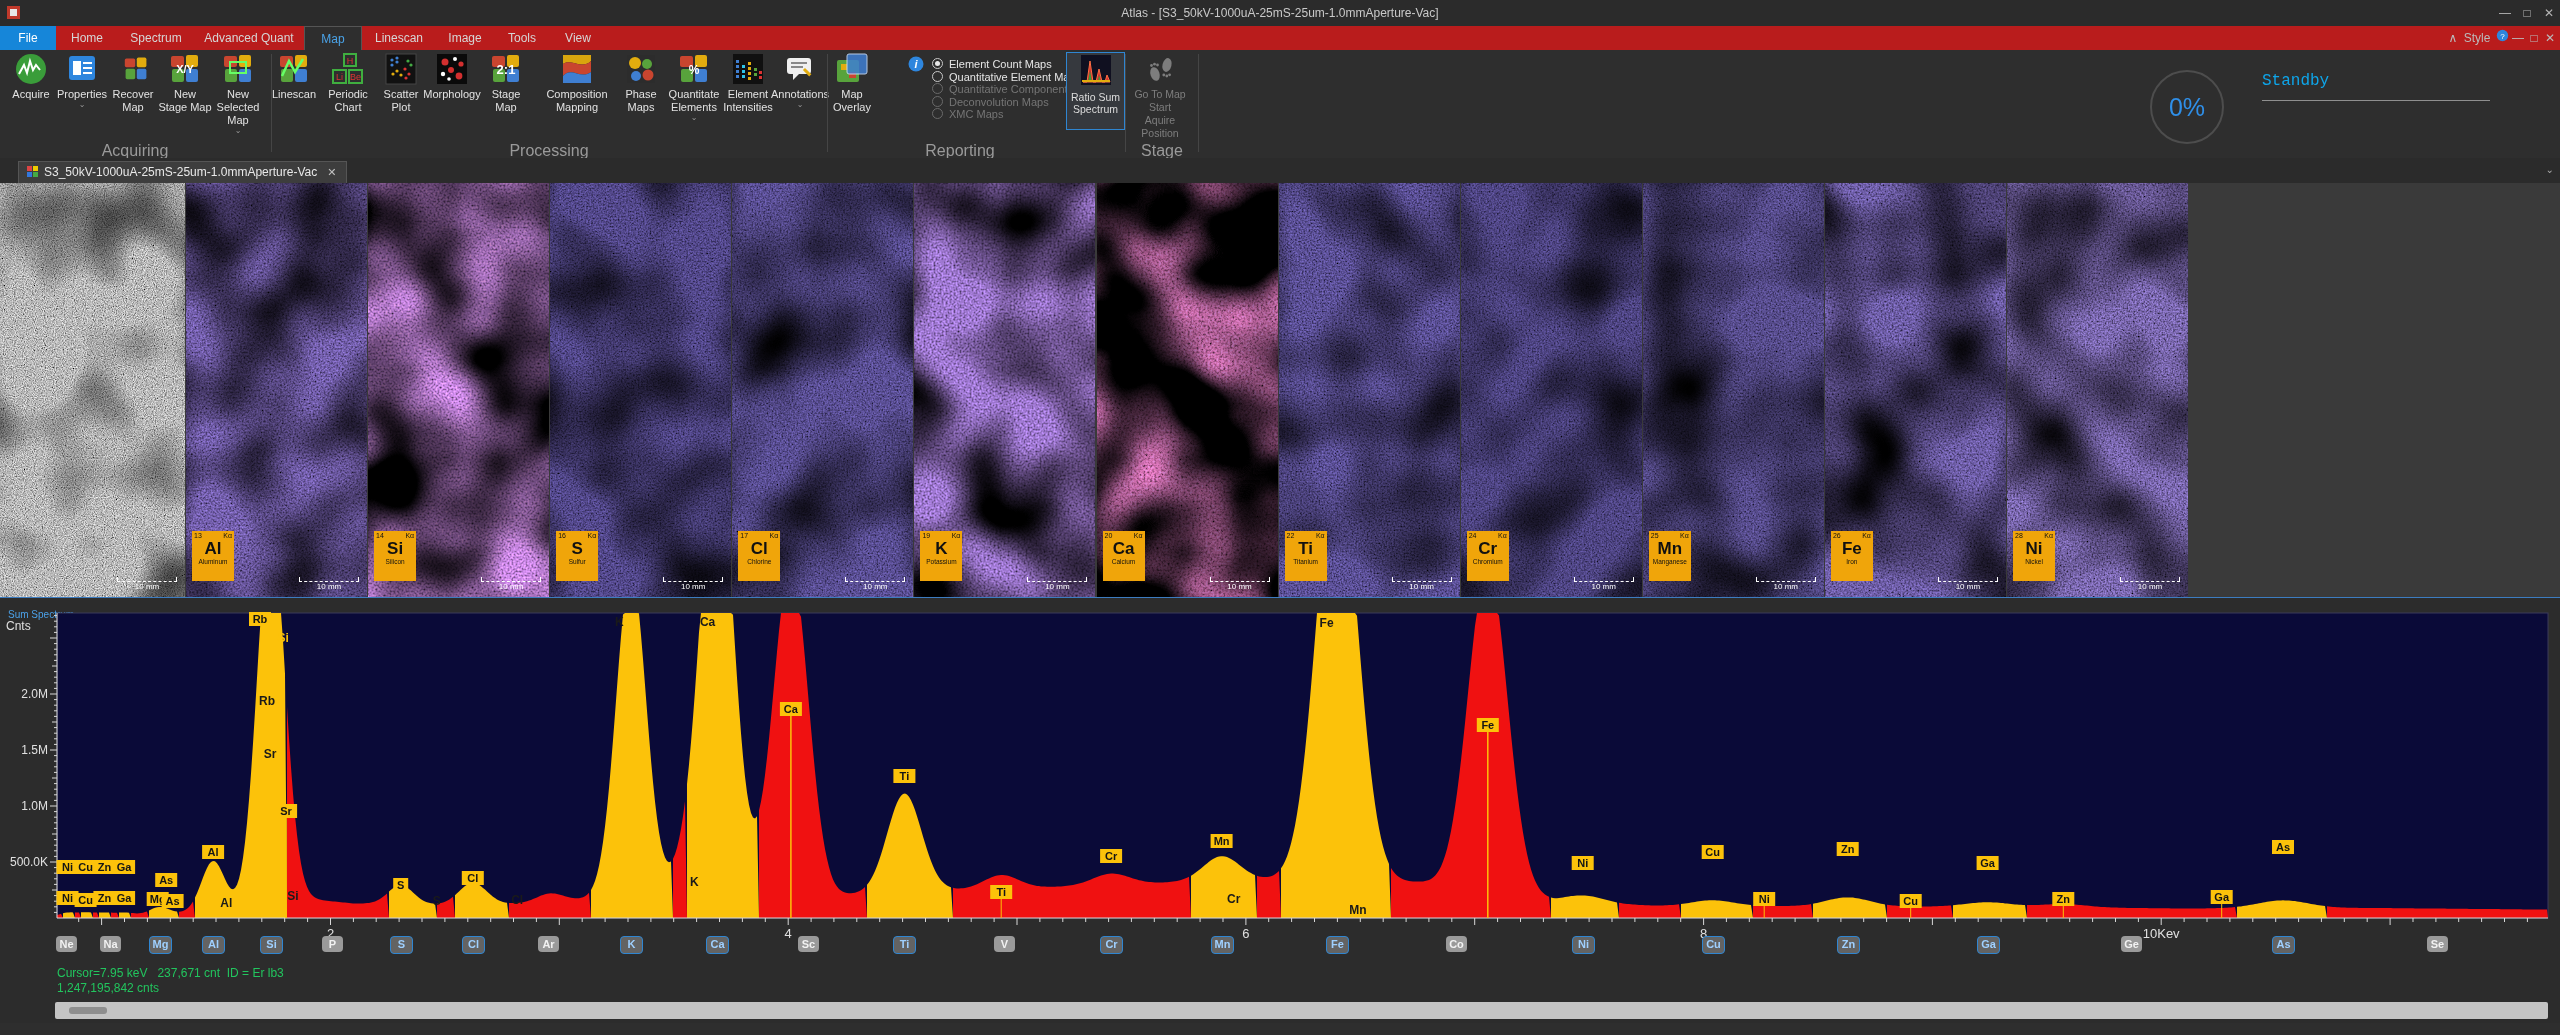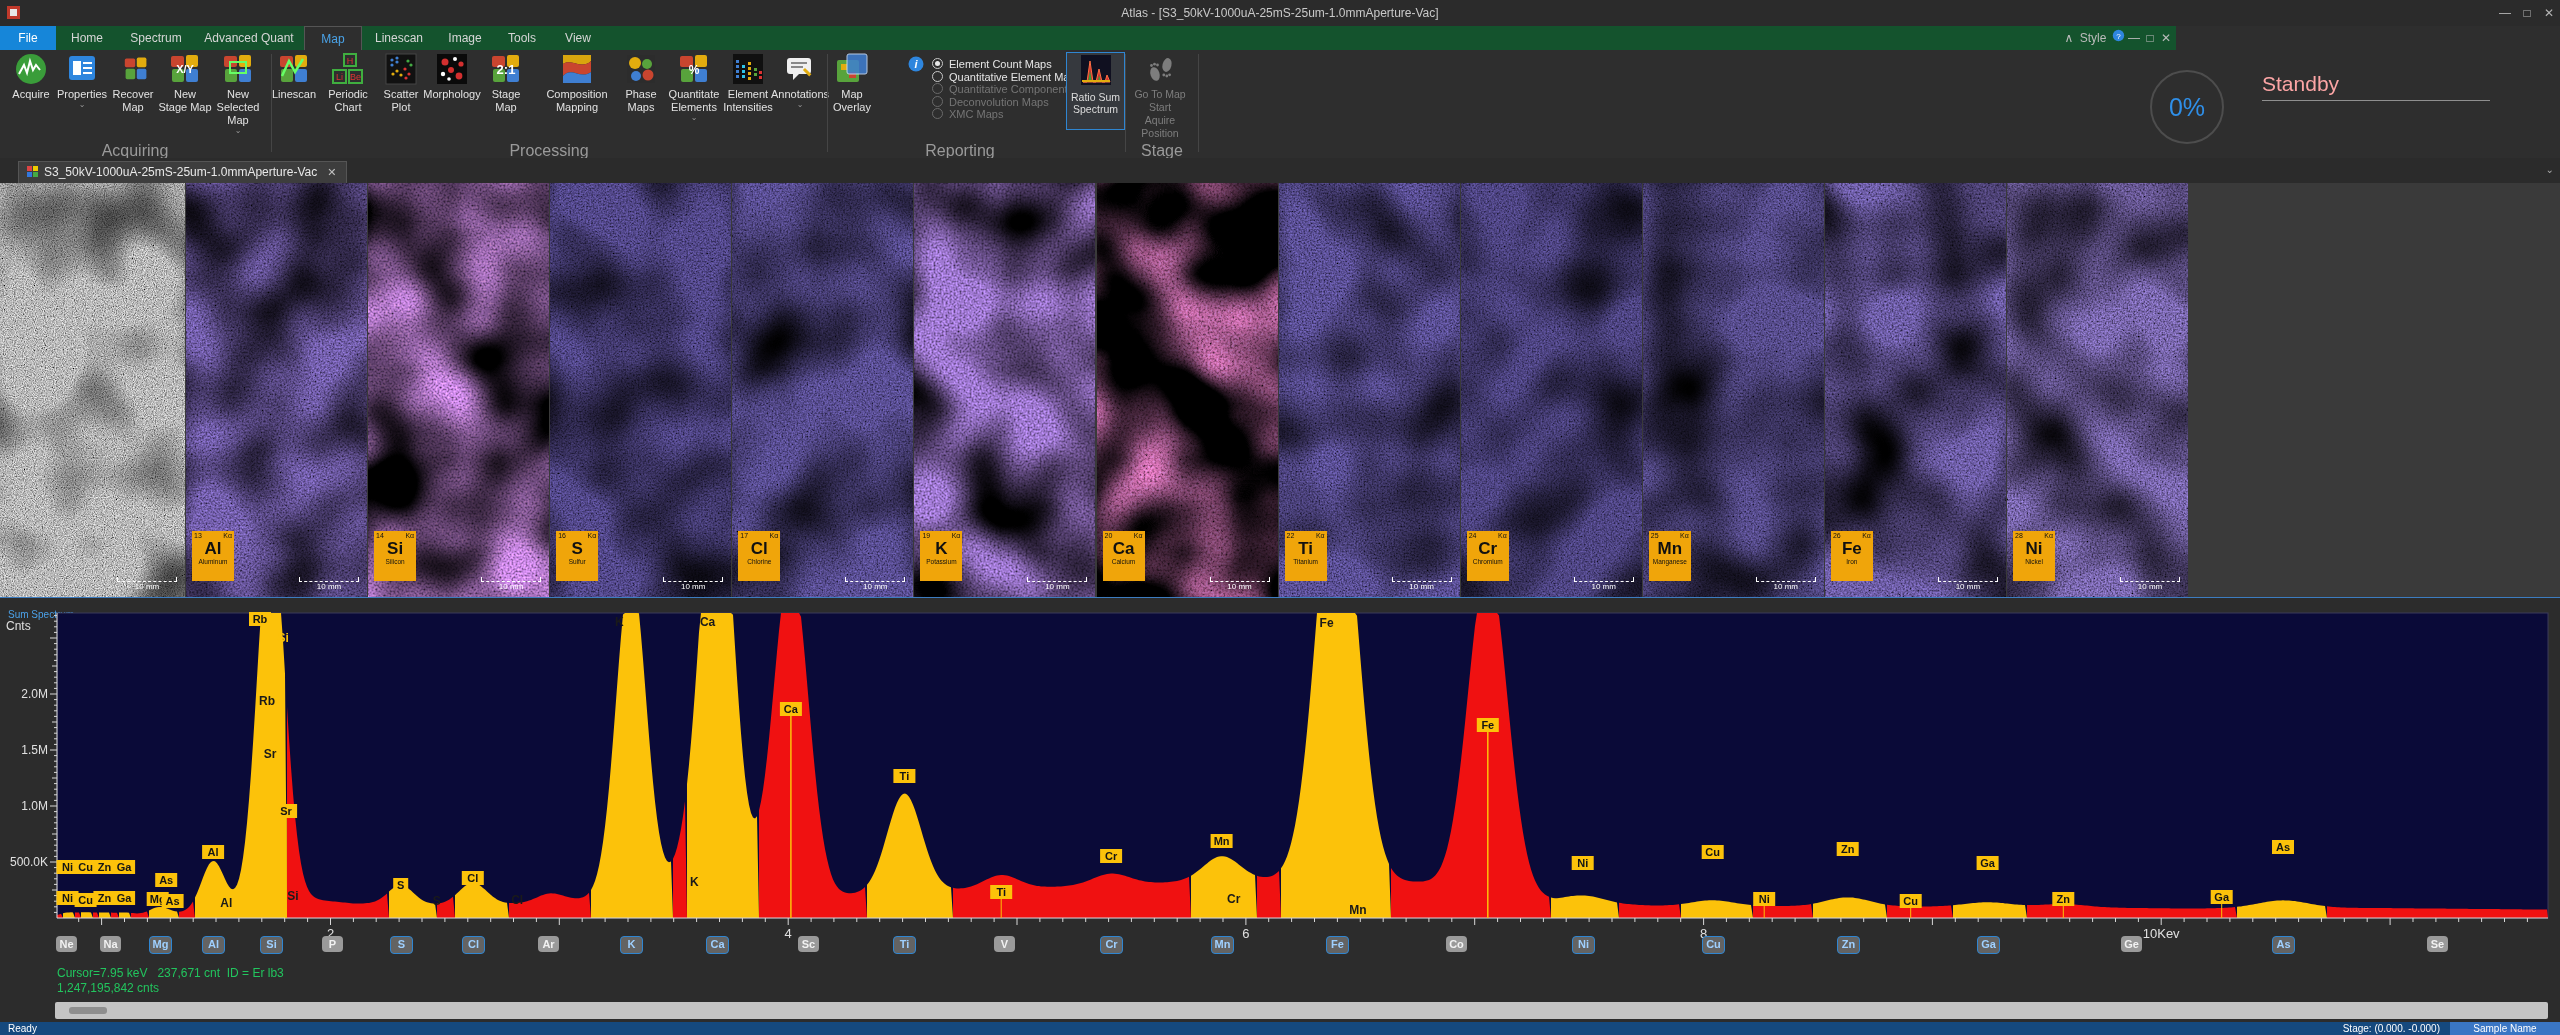--- a/index.html
+++ b/index.html
@@ -4,21 +4,21 @@
 <style>
   html,body{margin:0;padding:0;background:#1b1b1b;}
   #root{position:relative;width:2560px;height:1035px;overflow:hidden;background:#2e2e2e;
         font-family:"Liberation Sans",sans-serif;color:#ddd;padding-left:38px;-webkit-font-smoothing:antialiased;}
   .abs{position:absolute;}
   
   #titlebar{position:absolute;left:0;top:0;width:2560px;height:26px;background:#2b2b2b;}
   #title{position:absolute;left:0;top:0;width:100%;text-align:center;font-size:12px;color:#c9c9c9;line-height:26px;}
   .winbtn{position:absolute;top:0;width:22px;height:26px;color:#b5b5b5;font-size:12px;text-align:center;line-height:26px;}
   
-  #tabrow{position:absolute;left:0;top:26px;width:2176px;height:24px;background:#14532d;}
+  #tabrow{position:absolute;left:0;top:26px;width:2560px;height:24px;background:#b91c1c;}
   .rtab{position:absolute;top:0;height:24px;line-height:24px;font-size:12px;color:#d6d6d6;text-align:center;cursor:default;}
   .rtab.file{background:#1686d9;color:#fff;}
   .rtab.sel{background:#2e2e2e;color:#4aa3e8;border:1px solid #555;border-bottom:none;box-sizing:border-box;}
   .tr-right{position:absolute;top:0;height:24px;line-height:24px;font-size:12px;color:#bbb;text-align:center;}
   
   #ribbon{position:absolute;left:0;top:50px;width:2560px;height:108px;background:#2e2e2e;border-bottom:1px solid #232323;}
   .rsep{position:absolute;top:4px;height:98px;width:1px;background:#454545;}
   .rgrouplabel{position:absolute;top:92px;font-size:16px;color:#9a9a9a;text-align:center;width:160px;}
   .rbtn{position:absolute;top:2px;width:66px;text-align:center;cursor:default;}
   .rbtn .ric{height:36px;}
@@ -27,21 +27,21 @@
   .caret{color:#9a9a9a;font-size:8px;line-height:8px;}
   .radio-row{position:absolute;left:0;font-size:11px;color:#e6e6e6;white-space:nowrap;}
   .radio-row.dis{color:#757575;}
   .rdot{display:inline-block;width:9px;height:9px;border:1px solid #c9c9c9;border-radius:50%;margin-right:6px;vertical-align:-1px;position:relative;}
   .radio-row.dis .rdot{border-color:#6a6a6a;}
   .rdot.on:after{content:"";position:absolute;left:2px;top:2px;width:5px;height:5px;border-radius:50%;background:#e8e8e8;}
   #viewsum{position:absolute;border:1px solid #2f86d2;background:#36393e;text-align:center;}
   #goto{position:absolute;text-align:center;}
   #progresswrap{position:absolute;}
   #progcircle{width:70px;height:70px;border:2px solid #4d4d4d;border-radius:50%;text-align:center;line-height:70px;font-size:25px;color:#2f8fe8;}
-  #standby{position:absolute;font-size:21px;color:#fca5a5;}
+  #standby{position:absolute;font-size:16px;color:#0ea5e9;font-family:Liberation Mono, monospace;}
   #standbyline{position:absolute;height:1px;background:#8f8f8f;}
   
   #doctabs{position:absolute;left:0;top:158px;width:2560px;height:25px;background:#2b2b2b;border-bottom:1px solid #1f1f1f;}
   #doctab{position:absolute;left:18px;top:3px;height:22px;background:#3d3d3d;border:1px solid #555;border-bottom:none;
           font-size:12px;color:#e8e8e8;line-height:21px;padding:0 10px 0 8px;}
   #doctab .cl{color:#c0c0c0;margin-left:10px;font-size:11px;}
   
   #maps{position:absolute;left:0;top:183px;width:2560px;height:414px;background:#3a3a3a;}
   .map-panel{position:absolute;top:0;height:414px;overflow:hidden;background:#020216;}
   .map-badge{position:absolute;left:6px;bottom:16px;width:42px;height:50px;background:#f0a50a;color:#111;text-align:center;}
@@ -1066,18 +1066,13 @@
         <div class="elbtn sel" style="left:2272px">As</div>
         <div class="elbtn" style="left:2427px">Se</div>
       </div>
     <div id="cursorline1">Cursor=7.95 keV   237,671 cnt  ID = Er lb3</div>
     <div id="cursorline2">1,247,195,842 cnts</div>
     <div id="hscroll">
         <div id="hthumb"></div>
       </div>
   </div>
 
-  <div id="statusbar">
-    <div id="sb-ready">Ready</div>
-    <div id="sb-stage">Stage:  (0.000. -0.000)</div>
-    <div id="sb-sample">Sample Name</div>
-  </div>
 </div>
 
 </body></html>

